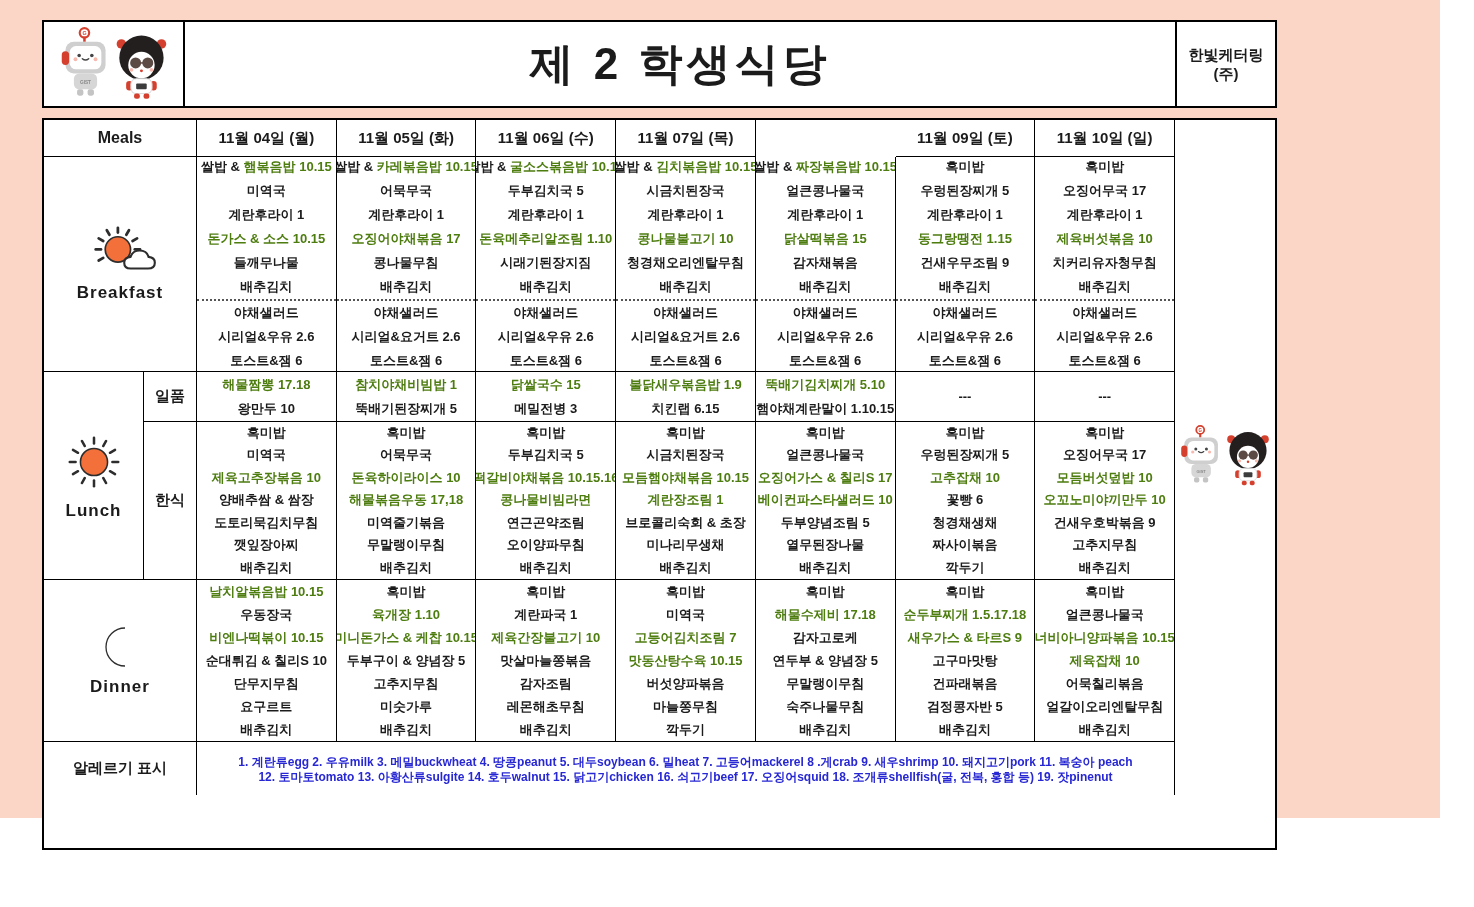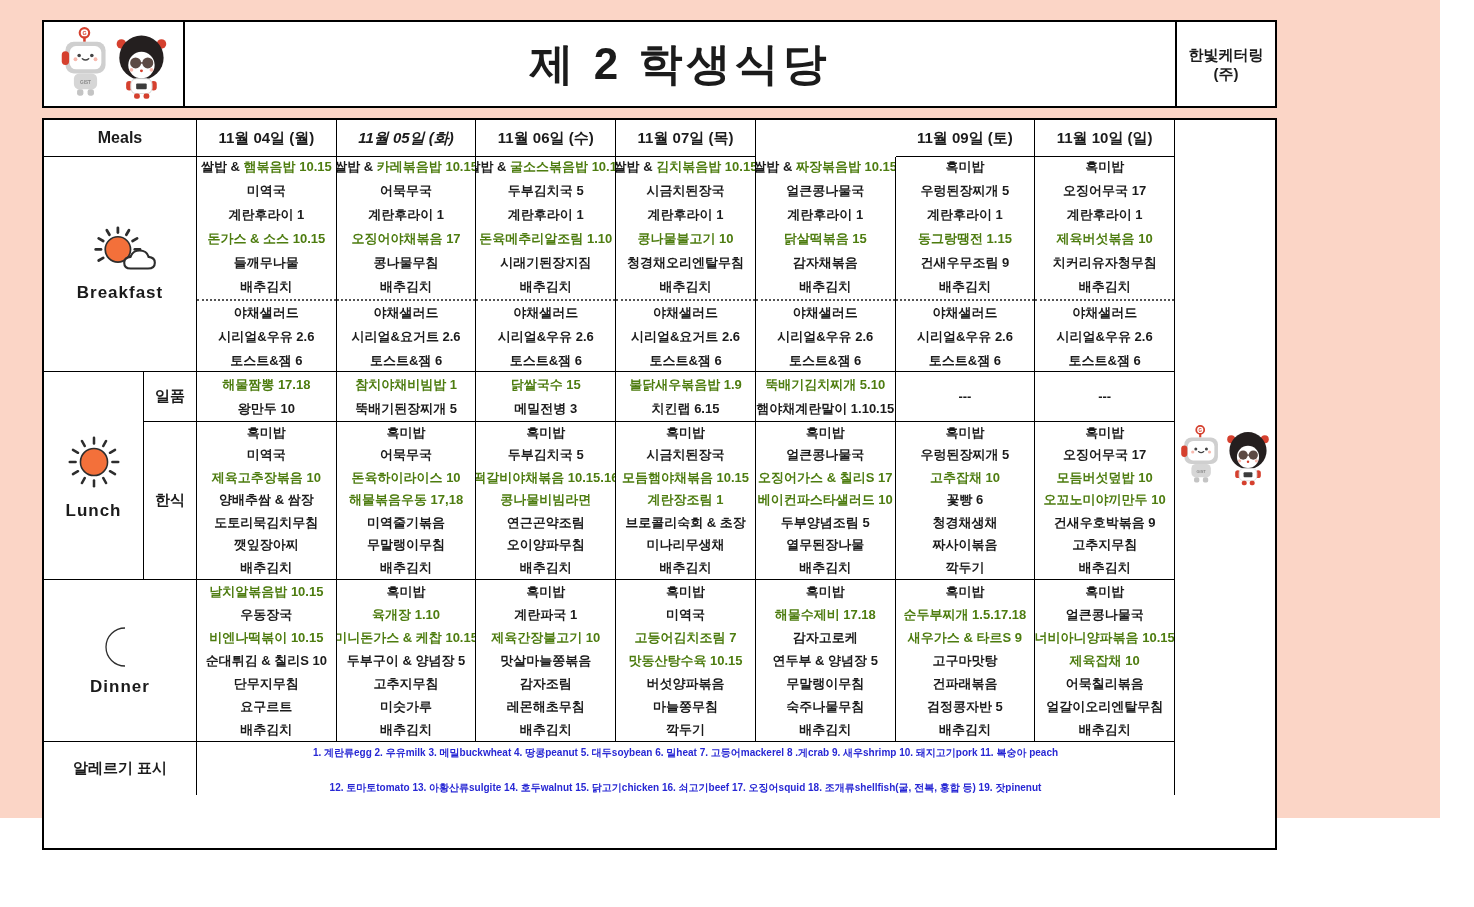--- a/index.html
+++ b/index.html
@@ -34,21 +34,21 @@
   .lh24{line-height:24px}
   .lh225{line-height:22.5px}
   .lh23{line-height:23px}
   .red{color:#4d7c0f}
   .blk{color:#1b1b1b}
   .bf-cell{padding:0}
   .bf-main{width:100%;flex:0 0 146px;display:flex;flex-direction:column;align-items:center;justify-content:center;
            border-bottom:2px dotted #555;box-sizing:border-box}
   .bf-sub{width:100%;flex:1;display:flex;flex-direction:column;justify-content:center}
   .allergy-label{font-size:15px}
-  .allergy-content{justify-content:space-between;padding:3px 6px 0;font-size:10px;line-height:15px;
+  .allergy-content{justify-content:center;padding:3px 6px 0;font-size:12px;line-height:15px;
                    color:#2727d4;text-align:center}
   .allergy-content div{width:100%}
   .right-col{position:relative}
   .mascots-sm{position:absolute;top:304px;left:50%;transform:translateX(-50%)}
 </style>
 </head>
 <body>
 
 <svg width="0" height="0" style="position:absolute" aria-hidden="true">
   <defs>
@@ -166,21 +166,21 @@
     <div>1. 계란류egg 2. 우유milk 3. 메밀buckwheat 4. 땅콩peanut 5. 대두soybean 6. 밀heat 7. 고등어mackerel 8 .게crab 9. 새우shrimp 10. 돼지고기pork 11. 복숭아 peach</div>
     <div>12. 토마토tomato 13. 아황산류sulgite 14. 호두walnut 15. 닭고기chicken 16. 쇠고기beef 17. 오징어squid 18. 조개류shellfish(굴, 전복, 홍합 등) 19. 잣pinenut</div>
   </div>
 
   <div class="cell right-col no-br no-bb" style="grid-column:10;grid-row:1 / span 6">
     <svg class="mascots-sm" viewBox="0 0 104 72" width="92" height="64">
         <use href="#mascot-pair"></use>
       </svg>
   </div>
 <div class="cell day-header" style="grid-area: 1 / 3;">11월 04일 (월)</div>
-    <div class="cell day-header" style="grid-area: 1 / 4; font-style: italic;">11월 05일 (화)</div>
+    <div class="cell day-header" style="grid-area: 1 / 4;">11월 05일 (화)</div>
     <div class="cell day-header" style="grid-area: 1 / 5;">11월 06일 (수)</div>
     <div class="cell day-header" style="grid-area: 1 / 6;">11월 07일 (목)</div>
     <div class="cell day-header" style="grid-area: 1 / 7; margin-top: 40px;">11월 08일 (금)</div>
     <div class="cell day-header" style="grid-area: 1 / 8;">11월 09일 (토)</div>
     <div class="cell day-header" style="grid-area: 1 / 9;">11월 10일 (일)</div>
     <div class="cell menu-cell bf-cell" style="grid-area: 2 / 3;">
       <div class="bf-main">
         <div class="menu-line lh24"><span class="blk">쌀밥 &amp; </span><span class="red">햄볶음밥 10.15</span></div>
         <div class="menu-line lh24"><span class="blk">미역국</span></div>
         <div class="menu-line lh24"><span class="blk">계란후라이 1</span></div>

